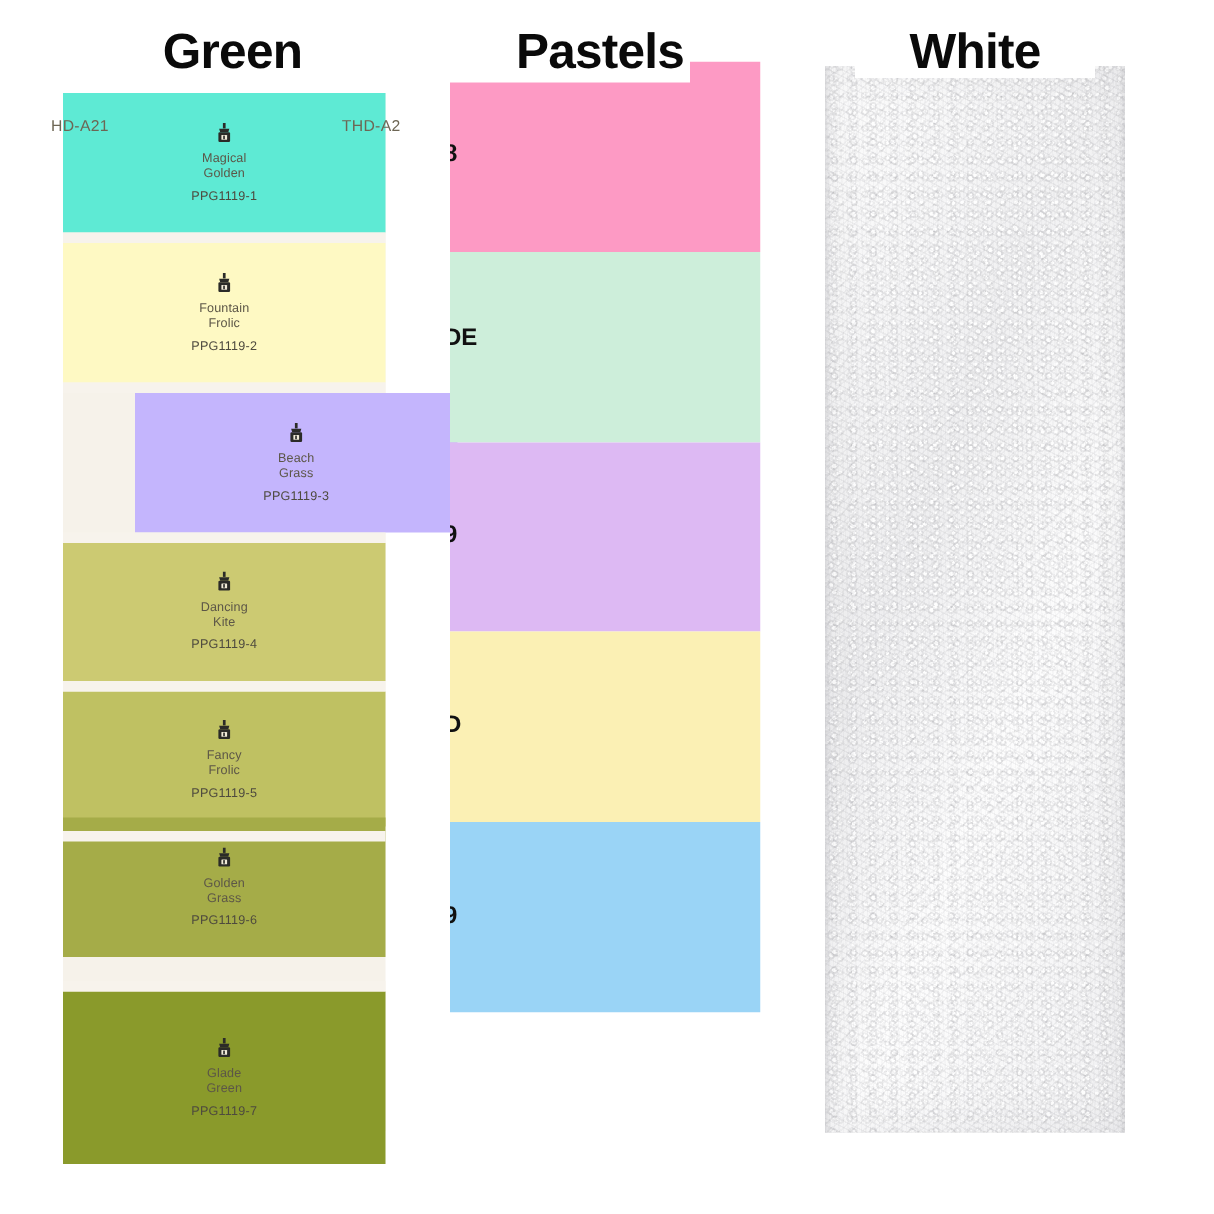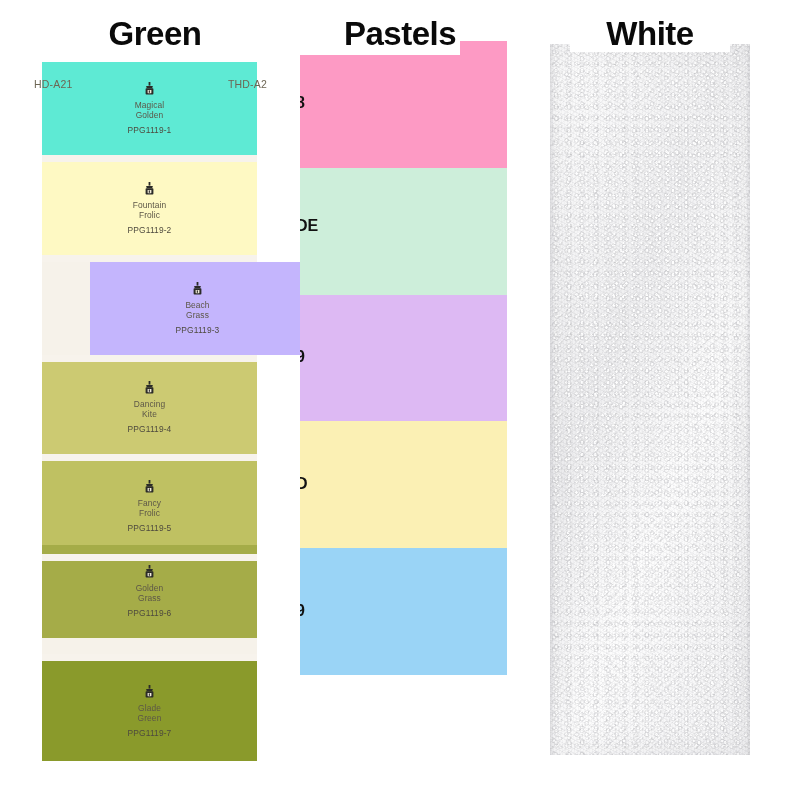--- a/index.html
+++ b/index.html
@@ -282,21 +282,21 @@
             <rect x="5.8" y="8.4" width="1.1" height="2.4" fill="#2b2b28"></rect>
           </svg>
           <div class="chip-name">
             <div>Golden</div>
             <div>Grass</div>
           </div>
           <div class="chip-code">PPG1119-6</div>
         </div>
       </div>
       <div class="chip-gap" style="top: 592.143px;"></div>
-      <div class="chip" style="top: 599.143px; height: 100px; background: rgb(138, 154, 43);">
+      <div class="chip" style="top: 599.143px; height: 115px; background: rgb(138, 154, 43);">
         <div class="chip-inner">
           <svg class="chip-icon" viewBox="0 0 13 15">
             <rect x="5.6" y="0" width="1.8" height="3.6" fill="#2b2b28"></rect>
             <path d="M3.1 3.9 H9.9 L9.2 6.2 H3.8 Z" fill="#2b2b28"></path>
             <rect x="2.6" y="6.2" width="7.8" height="6.4" rx="0.8" fill="#2b2b28"></rect>
             <rect x="4.6" y="8.0" width="3.8" height="3.2" rx="0.4" fill="#f0ead8"></rect>
             <rect x="5.8" y="8.4" width="1.1" height="2.4" fill="#2b2b28"></rect>
           </svg>
           <div class="chip-name">
             <div>Glade</div>

